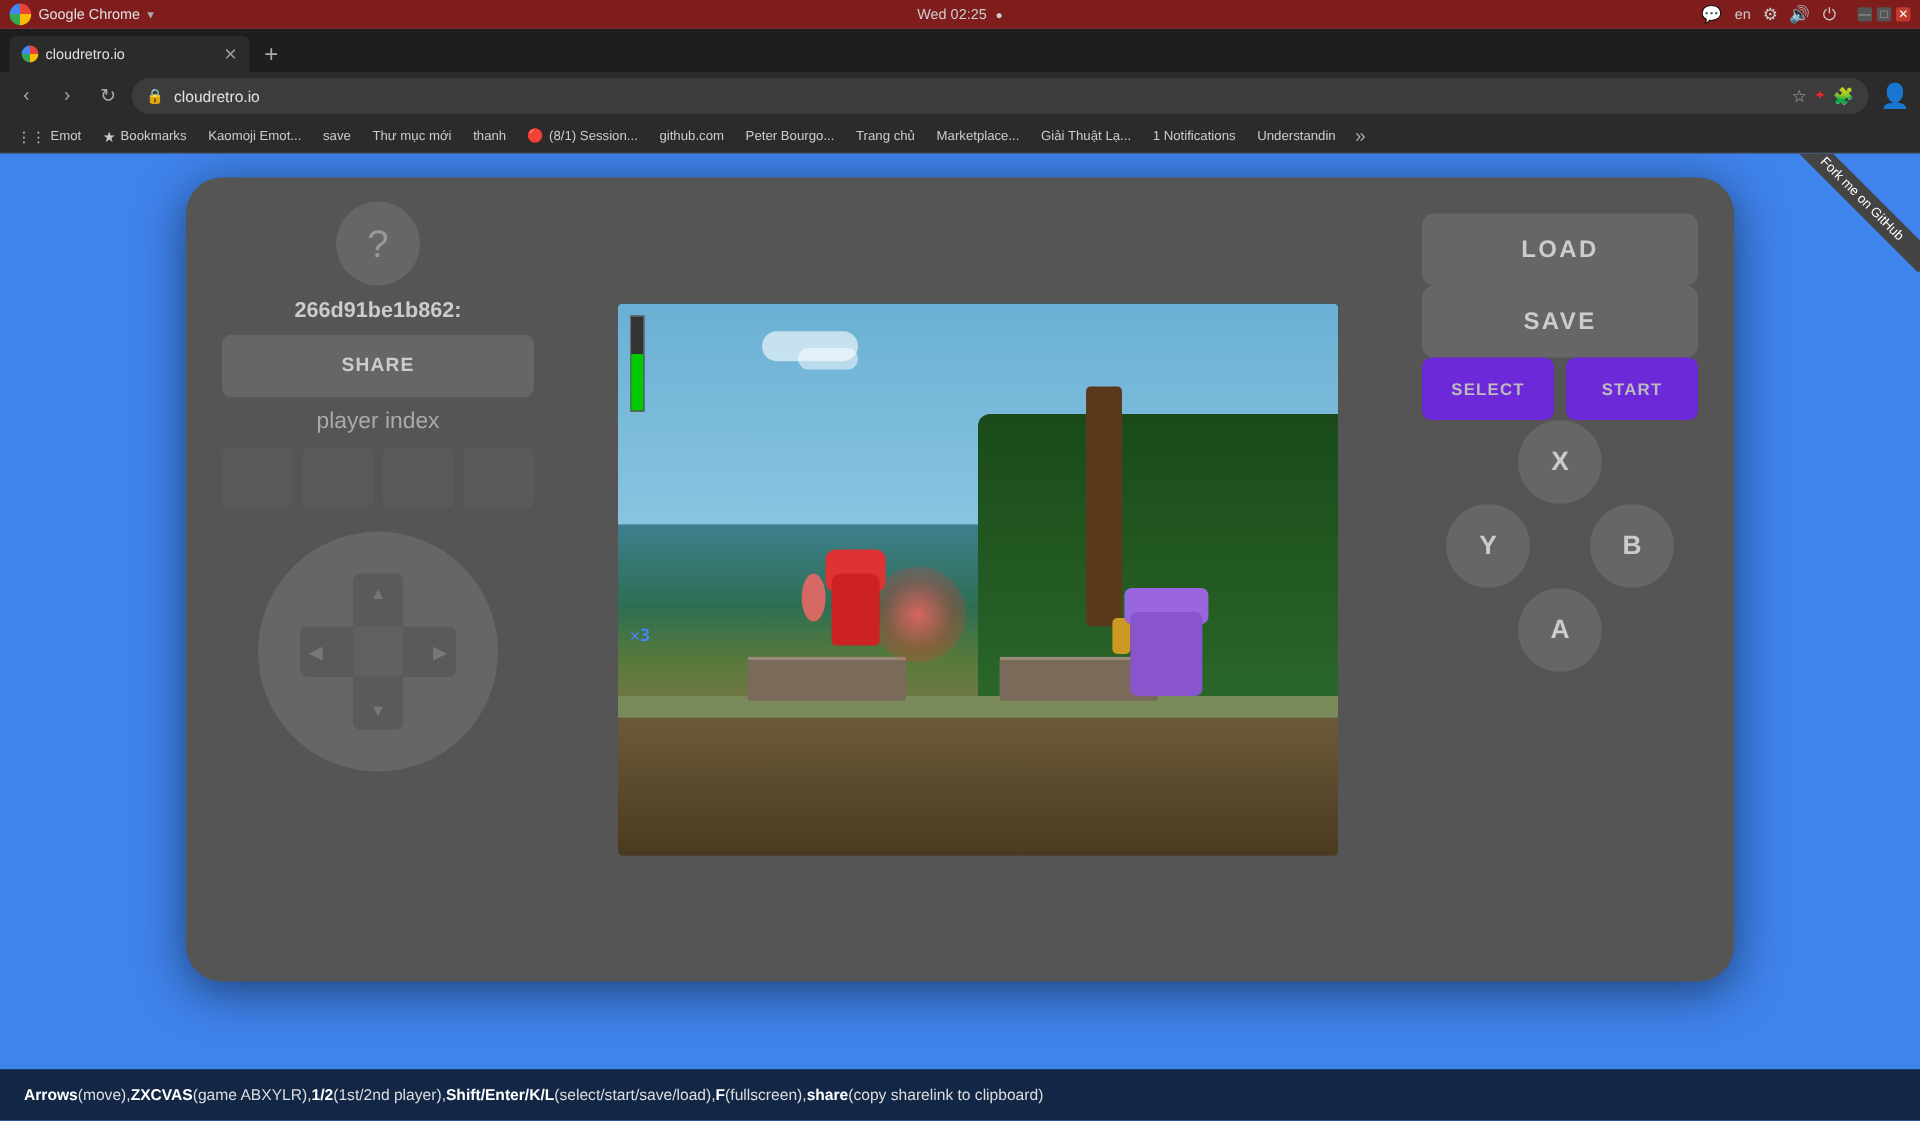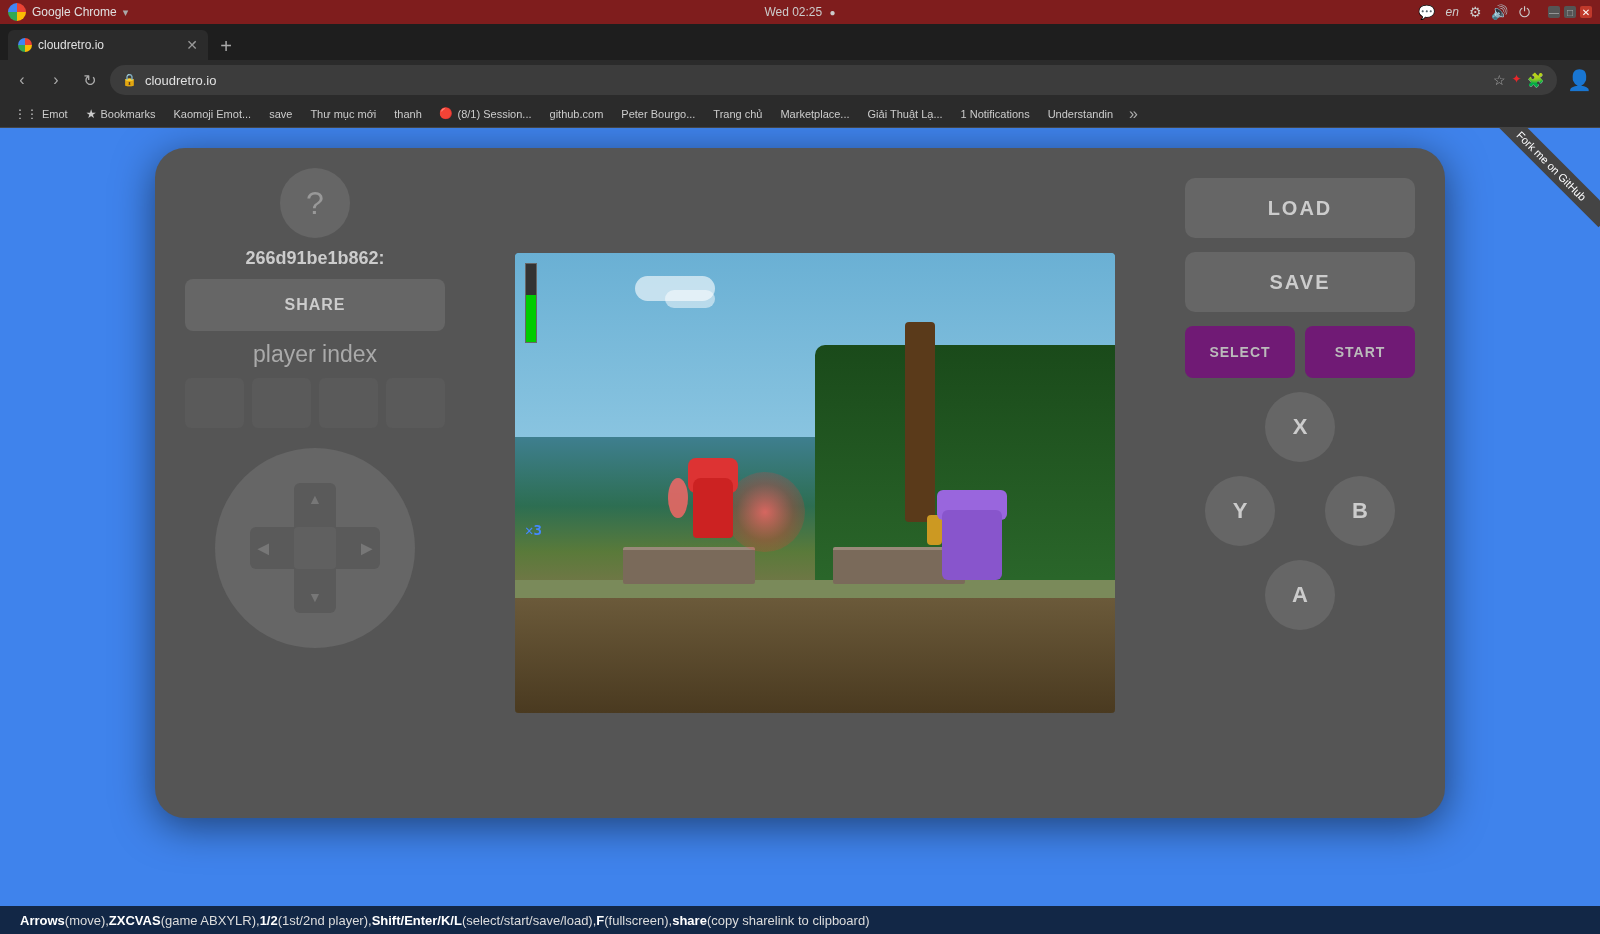--- a/index.html
+++ b/index.html
@@ -222,21 +222,21 @@
       color: #ccc;
       font-size: 16px;
       font-weight: bold;
       height: 52px;
       cursor: pointer;
       letter-spacing: 1px;
     }
 
     .player-index-label {
       color: #aaa;
-      font-size: 23px;
+      font-size: 19px;
     }
 
     .player-slots {
       display: flex; gap: 8px;
       width: 100%;
     }
     .player-slot {
       flex: 1; height: 50px;
       background: #5a5a5a;
       border-radius: 6px;
@@ -367,21 +367,20 @@
     
     .hud-x { position: absolute; bottom: 38%; left: 10px; color: #4488ff; font-size: 14px; font-weight: bold; font-family: monospace; }
 
     
     .right-panel {
       width: 230px;
       height: 100%;
       display: flex;
       flex-direction: column;
       align-items: center;
-      gap: 14px;
       flex-shrink: 0;
       padding-top: 10px;
     }
 
     .load-btn {
       width: 100%;
       height: 60px;
       background: #666;
       border: none;
       border-radius: 10px;
@@ -404,21 +403,21 @@
       letter-spacing: 2px;
       cursor: pointer;
     }
 
     .select-start-row {
       display: flex; gap: 10px; width: 100%;
     }
     .select-btn, .start-btn {
       flex: 1;
       height: 52px;
-      background: #701a75;
+      background: #6d28d9;
       border: none;
       border-radius: 8px;
       color: #bbb;
       font-size: 14px;
       font-weight: bold;
       letter-spacing: 1px;
       cursor: pointer;
     }
 
     
@@ -459,21 +458,21 @@
       font-size: 22px;
       font-weight: bold;
       cursor: pointer;
       align-self: center;
     }
 
     
     .status-bar {
       position: absolute;
       bottom: 0; left: 0; right: 0;
-      height: 28px;
+      height: 43px;
       background: rgba(0,0,0,0.7);
       display: flex;
       align-items: center;
       padding: 0 20px;
       color: #ddd;
       font-size: 13px;
     }
     .status-bar b { color: #fff; }
   </style>
 </head>
@@ -484,21 +483,21 @@
     <div class="chrome-icon"></div>
     <span class="browser-title-text">Google Chrome</span>
     <span style="color:#aaa;font-size:11px;">▾</span>
   </div>
   <div class="titlebar-center">
     <span>Wed 02:25</span>
     <span style="font-size:10px;margin-left:4px;">●</span>
   </div>
   <div class="titlebar-right">
     <span style="font-size:14px;">💬</span>
-    <span style="font-size:12px;color:#ccc;font-style:italic;">en</span>
+    <span style="font-size:12px;color:#ccc;">en</span>
     <span style="font-size:14px;">⚙</span>
     <span style="font-size:14px;">🔊</span>
     <span style="font-size:14px;">⏻</span>
     <div class="window-controls">
       <button class="wc-btn">—</button>
       <button class="wc-btn">□</button>
       <button class="wc-btn" style="background:#c0392b;color:#fff;">✕</button>
     </div>
   </div>
 </div>

